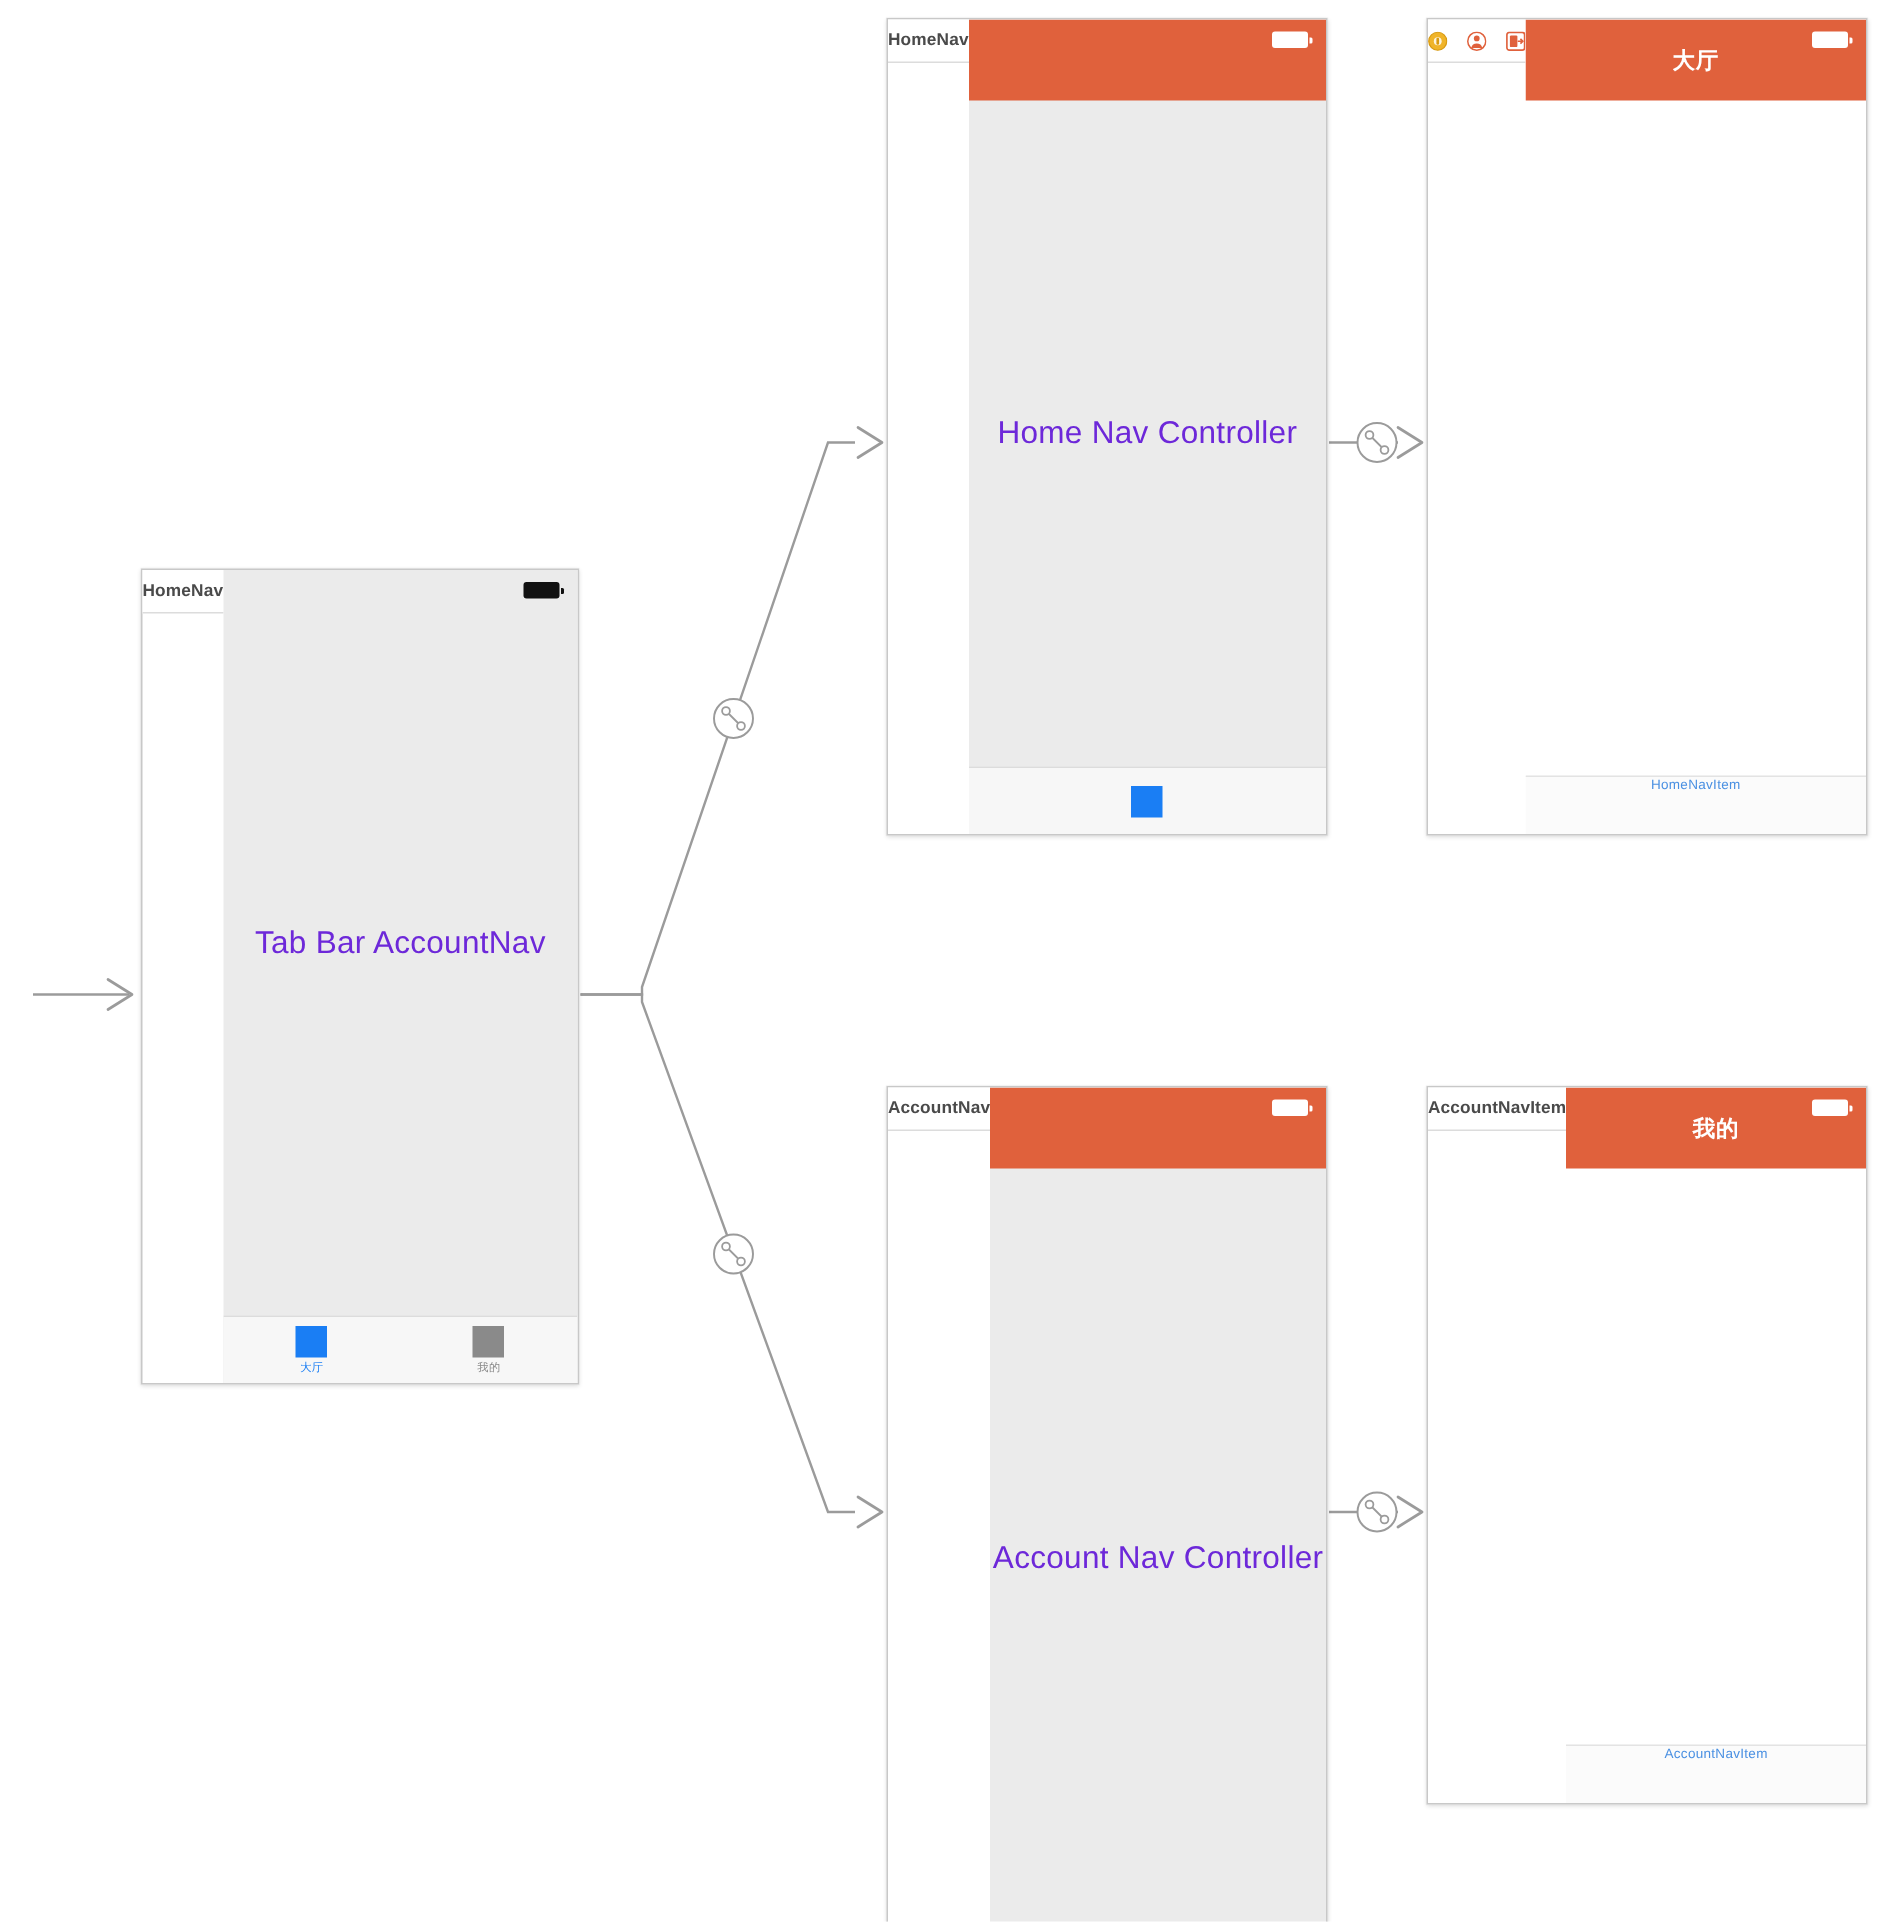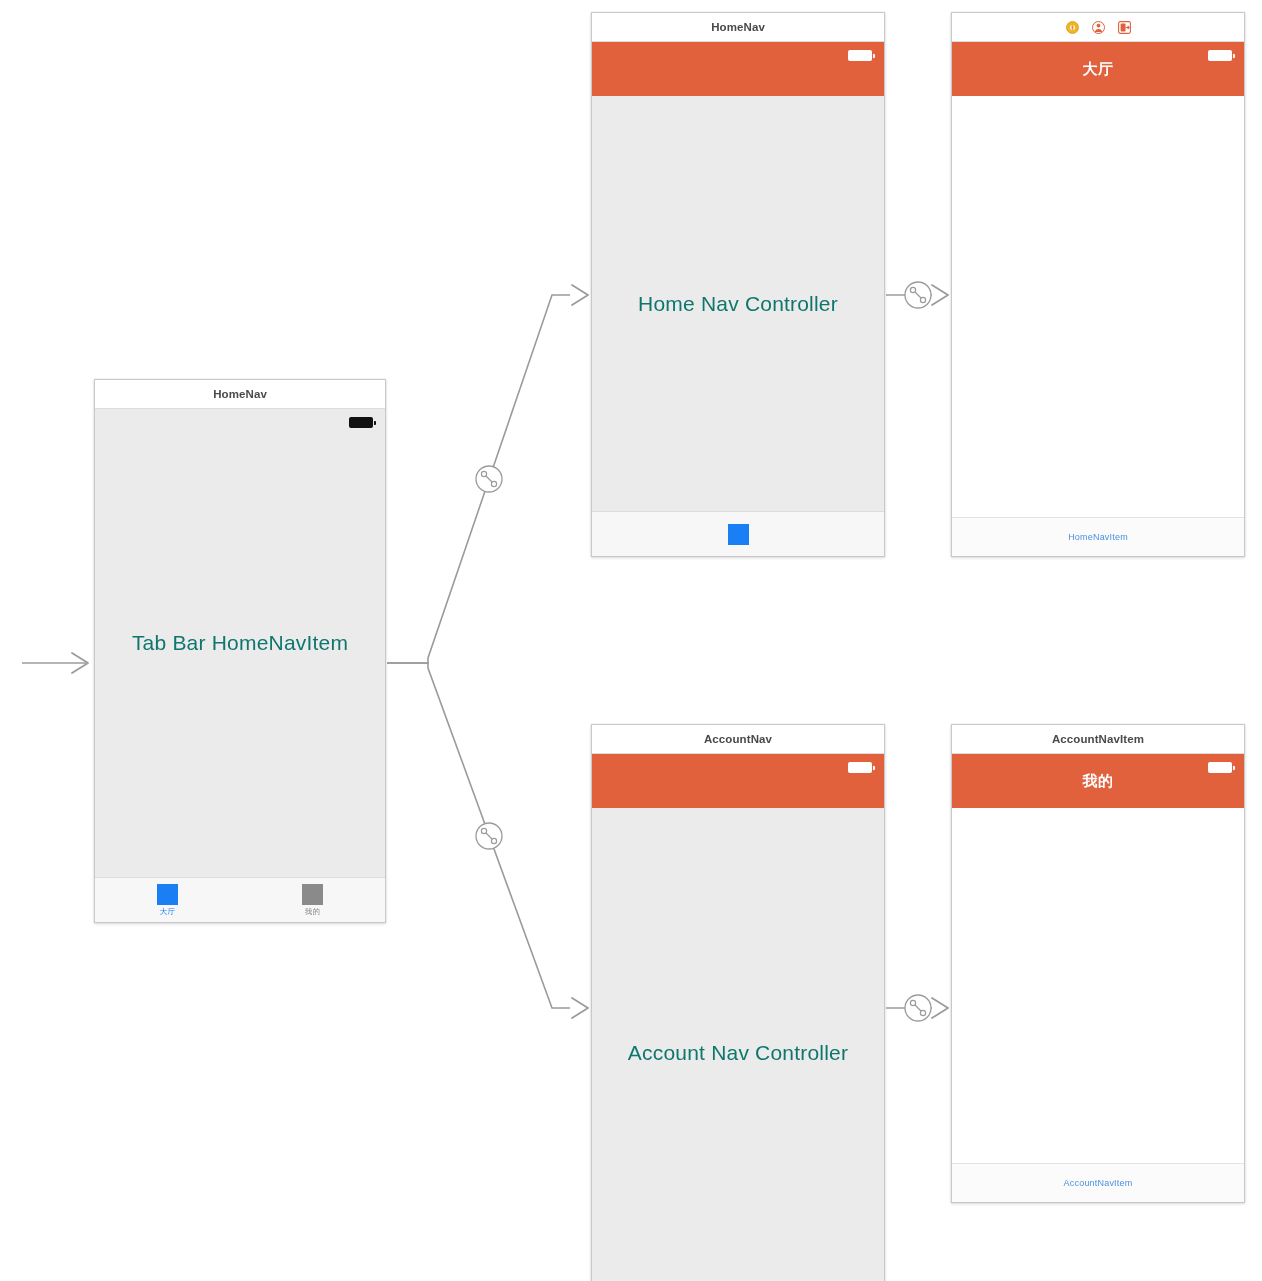--- a/index.html
+++ b/index.html
@@ -23,21 +23,21 @@
   }
 
   
   .scene {
     position: absolute;
     background: #ffffff;
     border: 1px solid #c8c8c8;
     box-shadow: 0 1px 3px rgba(0,0,0,0.14), 0 0 0 0.5px rgba(0,0,0,0.04);
     box-sizing: border-box;
     display: flex;
-    flex-direction: column;
+    flex-direction: row;
   }
   .scene-titlebar {
     height: 28px;
     flex: 0 0 28px;
     background: #ffffff;
     border-bottom: 1px solid #dcdcdc;
     display: flex;
     align-items: center;
     justify-content: center;
     position: relative;
@@ -116,21 +116,21 @@
     flex: 1 1 auto;
     position: relative;
   }
   .placeholder-label {
     position: absolute;
     left: 0;
     right: 0;
     top: 50%;
     transform: translateY(-50%);
     text-align: center;
-    color: #0f766e;
+    color: #6d28d9;
     font-size: 21px;
     font-weight: 400;
     letter-spacing: 0.2px;
     white-space: nowrap;
   }
 
   
   .tabbar {
     flex: 0 0 auto;
     height: 44px;
@@ -164,21 +164,20 @@
   .tab-label.selected { color: #1a7ef4; }
   .tab-label.normal   { color: #8a8a8a; }
 
   
   .scene-footer-caption {
     flex: 0 0 auto;
     height: 38px;
     background: #fbfbfb;
     border-top: 1px solid #e3e3e3;
     display: flex;
-    align-items: center;
     justify-content: center;
   }
   .scene-footer-caption .cap {
     color: #4a90e2;
     font-size: 9px;
     letter-spacing: 0.2px;
   }
 
   
   #wires {
@@ -269,21 +268,21 @@
     </g>
   </svg>
 
   <div class="scene" style="left:94px; top:379px; width:292px; height:544px;">
     <div class="scene-titlebar">
       <span class="scene-title">HomeNav</span>
     </div>
     <div class="device-body">
       <div class="device-fill">
         <div class="battery dark"></div>
-        <div class="placeholder-label">Tab Bar HomeNavItem</div>
+        <div class="placeholder-label">Tab Bar AccountNav</div>
       </div>
       <div class="tabbar">
         <div class="tab-item">
           <div class="tab-icon selected"></div>
           <div class="tab-label selected">大厅</div>
         </div>
         <div class="tab-item">
           <div class="tab-icon normal"></div>
           <div class="tab-label normal">我的</div>
         </div>

